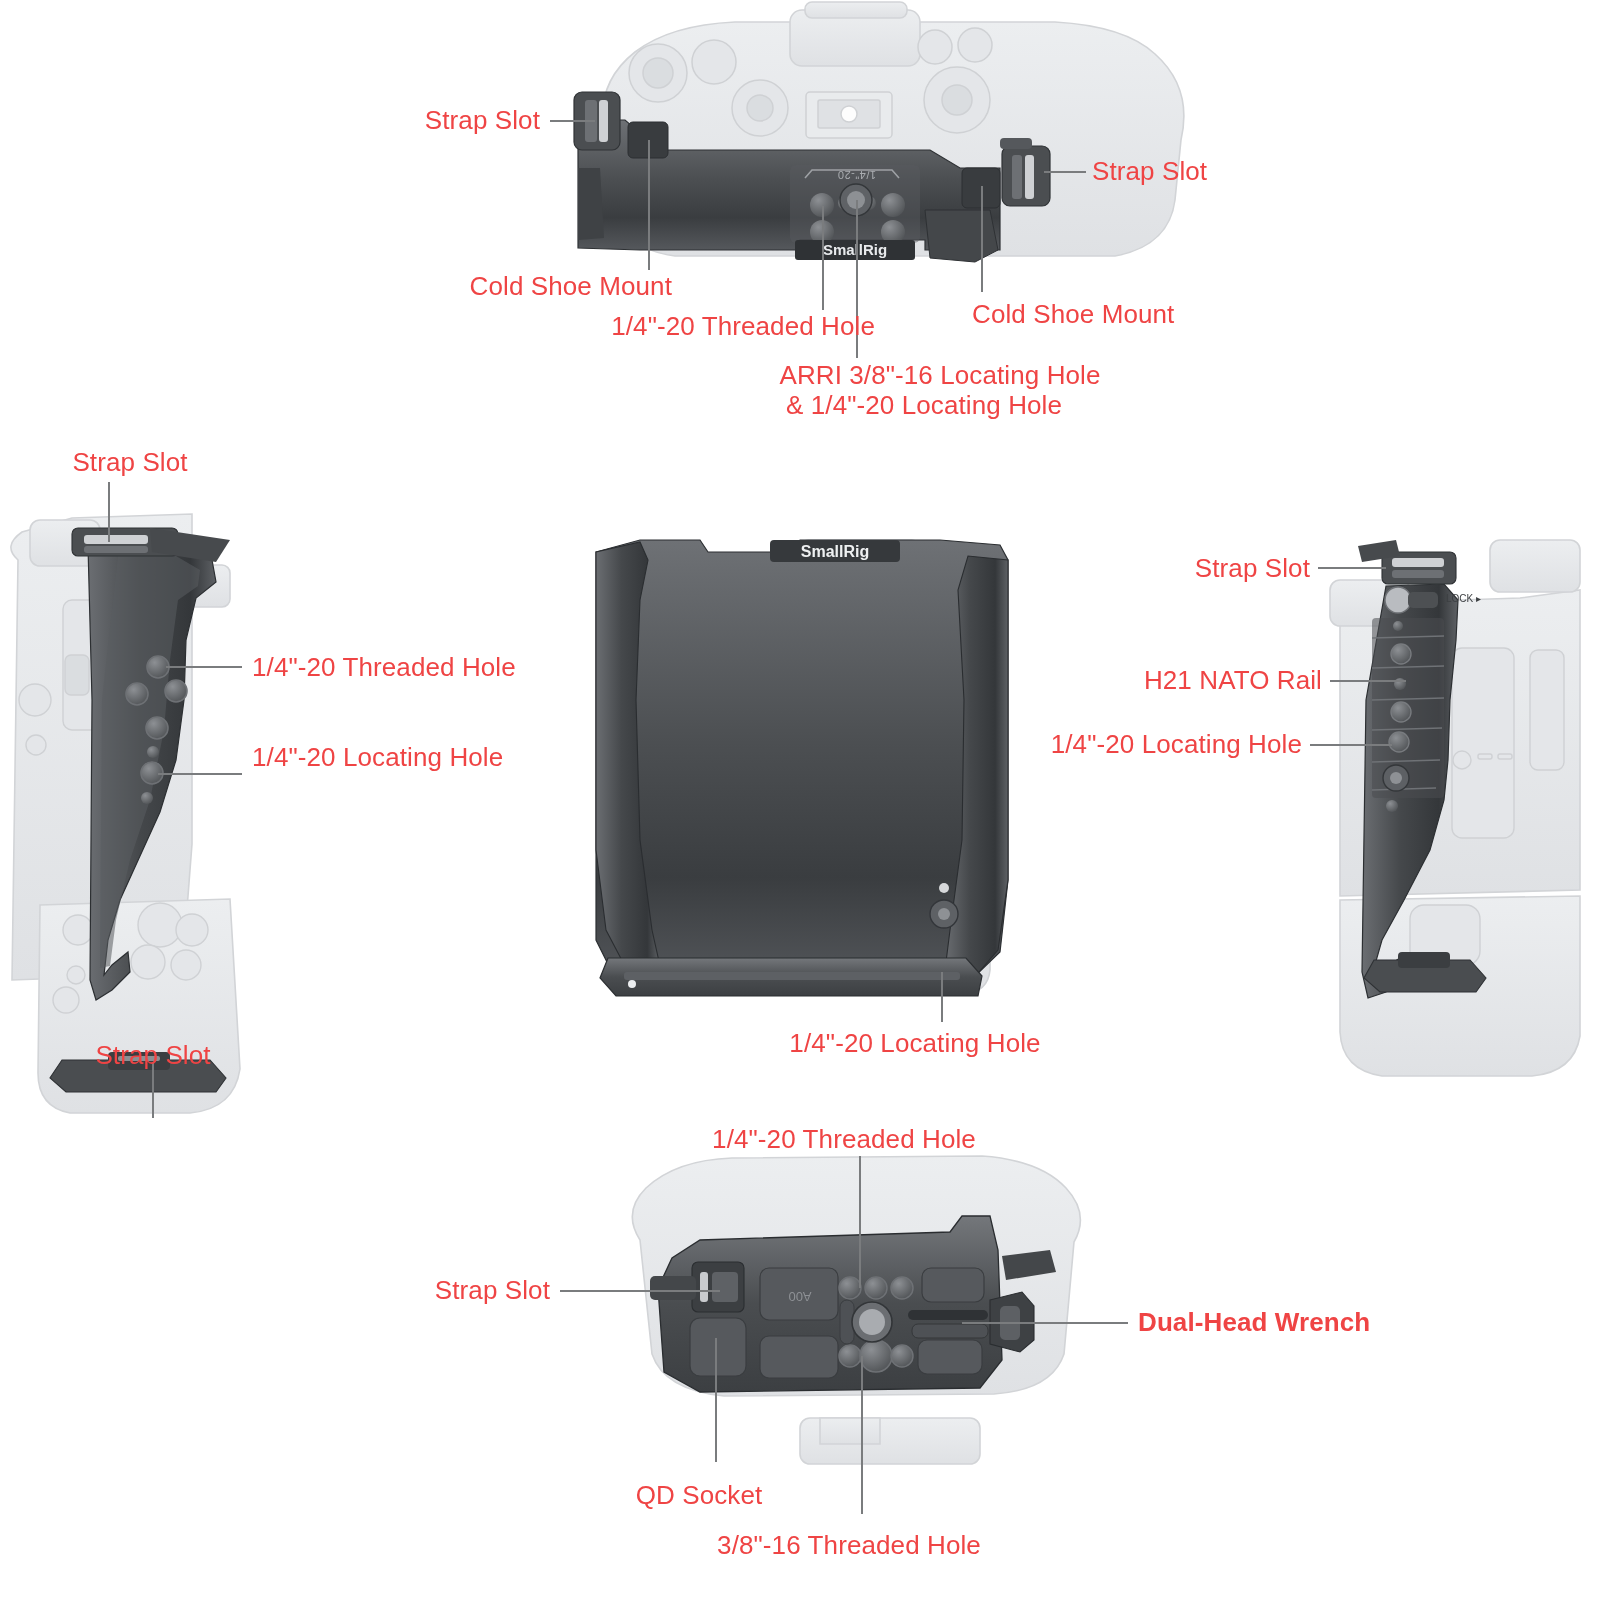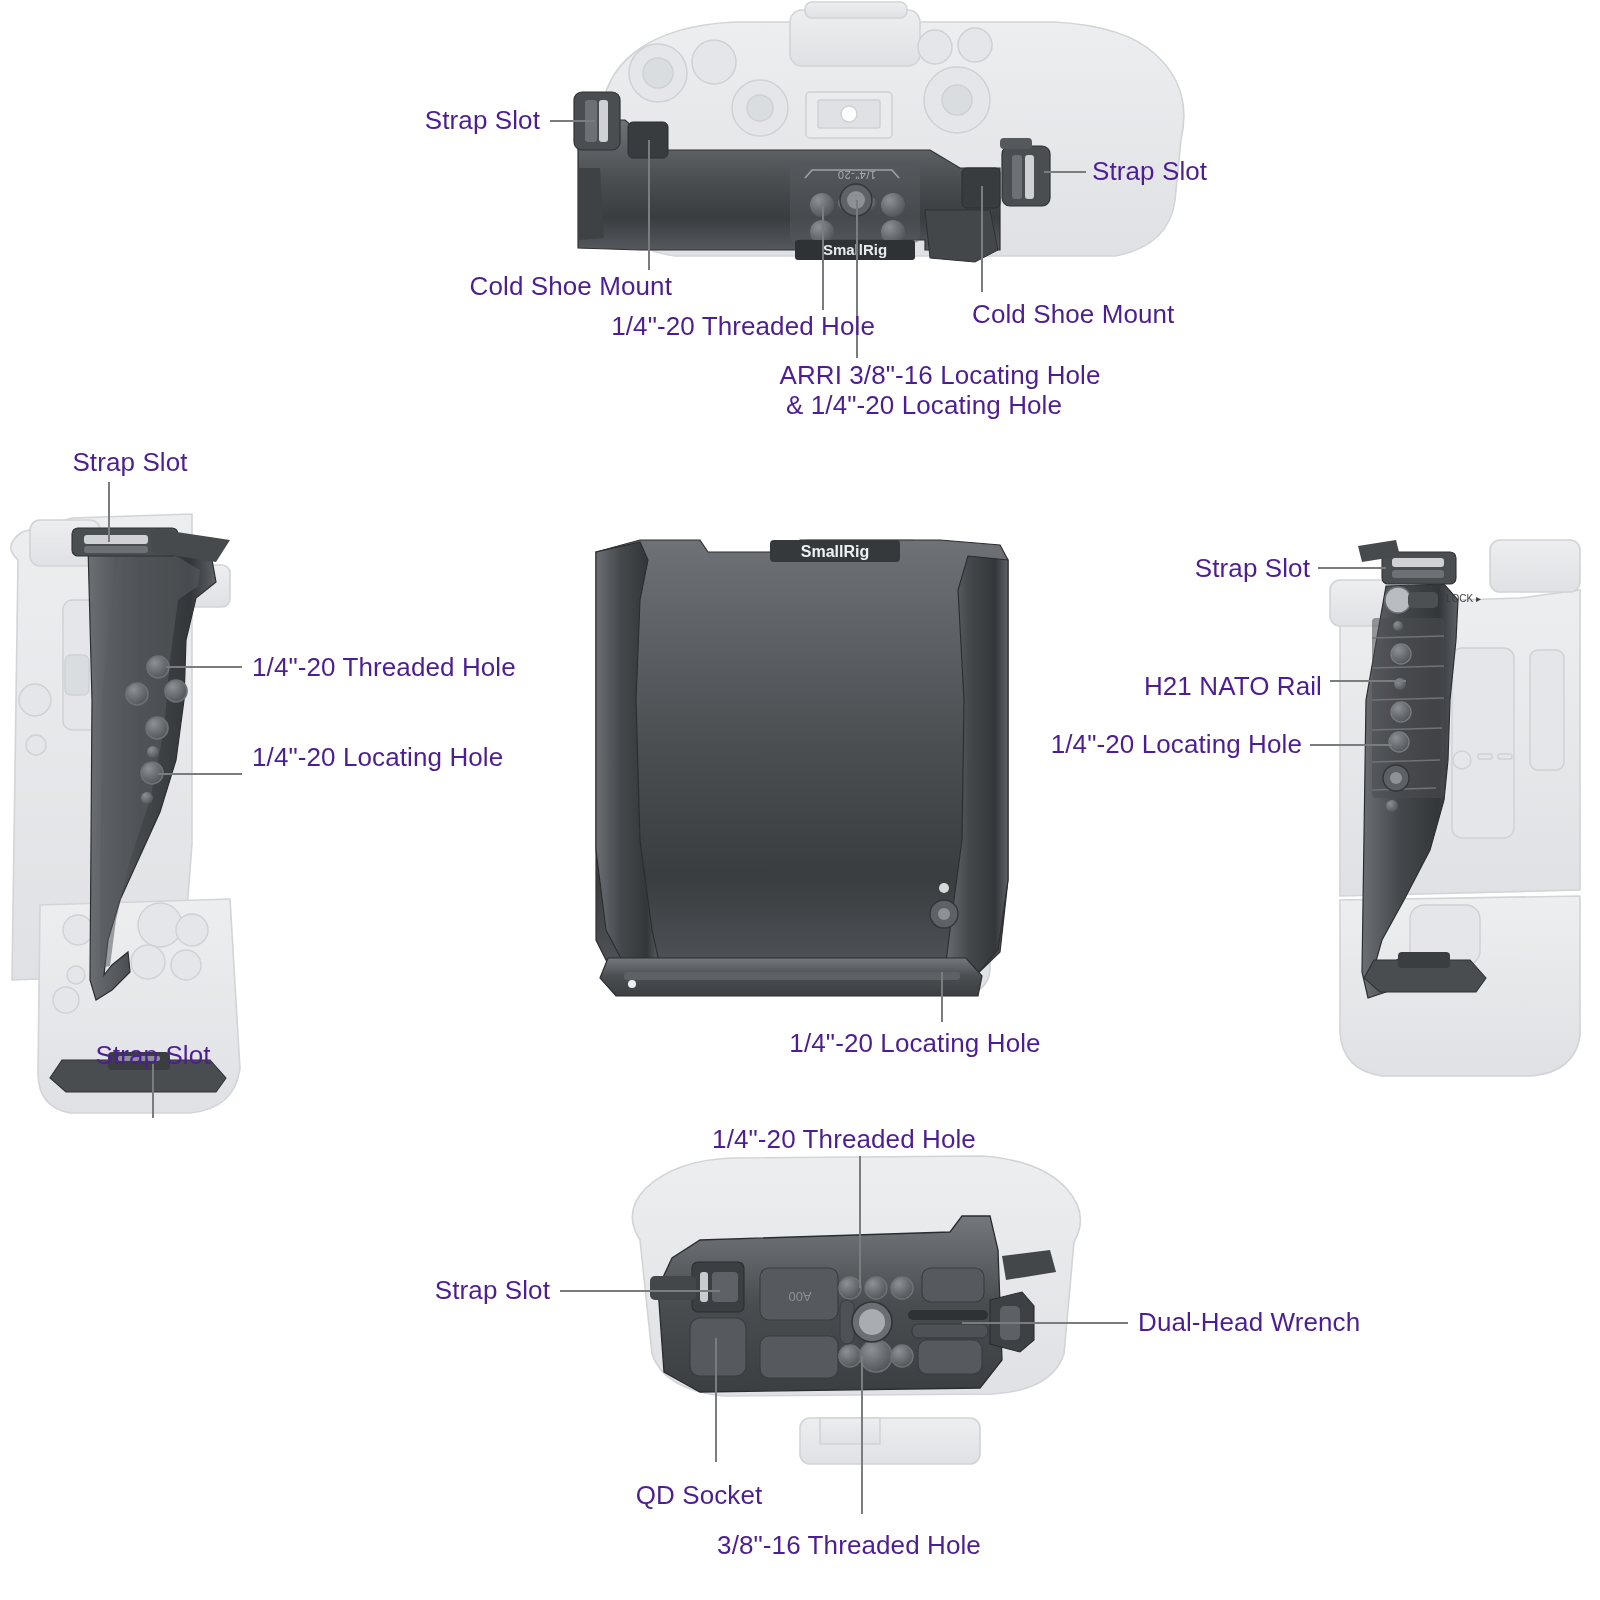--- a/index.html
+++ b/index.html
@@ -1,18 +1,18 @@
 <!DOCTYPE html>
 <html><head>
 <meta charset="utf-8">
 <style>
   html,body{margin:0;padding:0;background:#ffffff;}
   body{width:1600px;height:1600px;overflow:hidden;font-family:"Liberation Sans","DejaVu Sans",sans-serif;}
   #stage{position:relative;width:1600px;height:1600px;background:#fff;}
-  .lbl{position:absolute;color:#4c1d95;font-size:26px;line-height:1.22;white-space:nowrap;letter-spacing:.1px;}
+  .lbl{position:absolute;color:#ef4444;font-size:26px;line-height:1.22;white-space:nowrap;letter-spacing:.1px;}
   .lbl.r{text-align:right;transform:translateX(-100%);}
   .lbl.c{text-align:center;transform:translateX(-50%);}
   .ldr{position:absolute;background:#7a7c7e;}
   .ldr.h{height:2px;}
   .ldr.v{width:2px;}
   svg{position:absolute;left:0;top:0;width:1600px;height:1600px;pointer-events:none;}
 </style>
 </head>
 <body>
 
@@ -382,22 +382,22 @@
   <div class="lbl c" style="left:924px;top:390px;">&amp; 1/4"-20 Locating Hole</div>
 
   <div class="lbl c" style="left:130px;top:447px;">Strap Slot</div>
   <div class="lbl" style="left:252px;top:652px;">1/4"-20 Threaded Hole</div>
   <div class="lbl" style="left:252px;top:742px;">1/4"-20 Locating Hole</div>
   <div class="lbl c" style="left:153px;top:1040px;">Strap Slot</div>
 
   <div class="lbl c" style="left:915px;top:1028px;">1/4"-20 Locating Hole</div>
 
   <div class="lbl r" style="left:1310px;top:553px;">Strap Slot</div>
-  <div class="lbl r" style="left:1322px;top:665px;margin-top:6px;">H21 NATO Rail</div>
+  <div class="lbl r" style="left:1322px;top:665px;">H21 NATO Rail</div>
   <div class="lbl r" style="left:1302px;top:729px;">1/4"-20 Locating Hole</div>
 
   <div class="lbl c" style="left:844px;top:1124px;">1/4"-20 Threaded Hole</div>
   <div class="lbl r" style="left:550px;top:1275px;">Strap Slot</div>
-  <div class="lbl" style="left:1138px;top:1307px;">Dual-Head Wrench</div>
+  <div class="lbl" style="left:1138px;top:1307px;font-weight:bold;">Dual-Head Wrench</div>
   <div class="lbl c" style="left:699px;top:1480px;text-align:right;">QD Socket</div>
   <div class="lbl c" style="left:849px;top:1530px;">3/8"-16 Threaded Hole</div>
 
 </div>
 
 </body></html>

